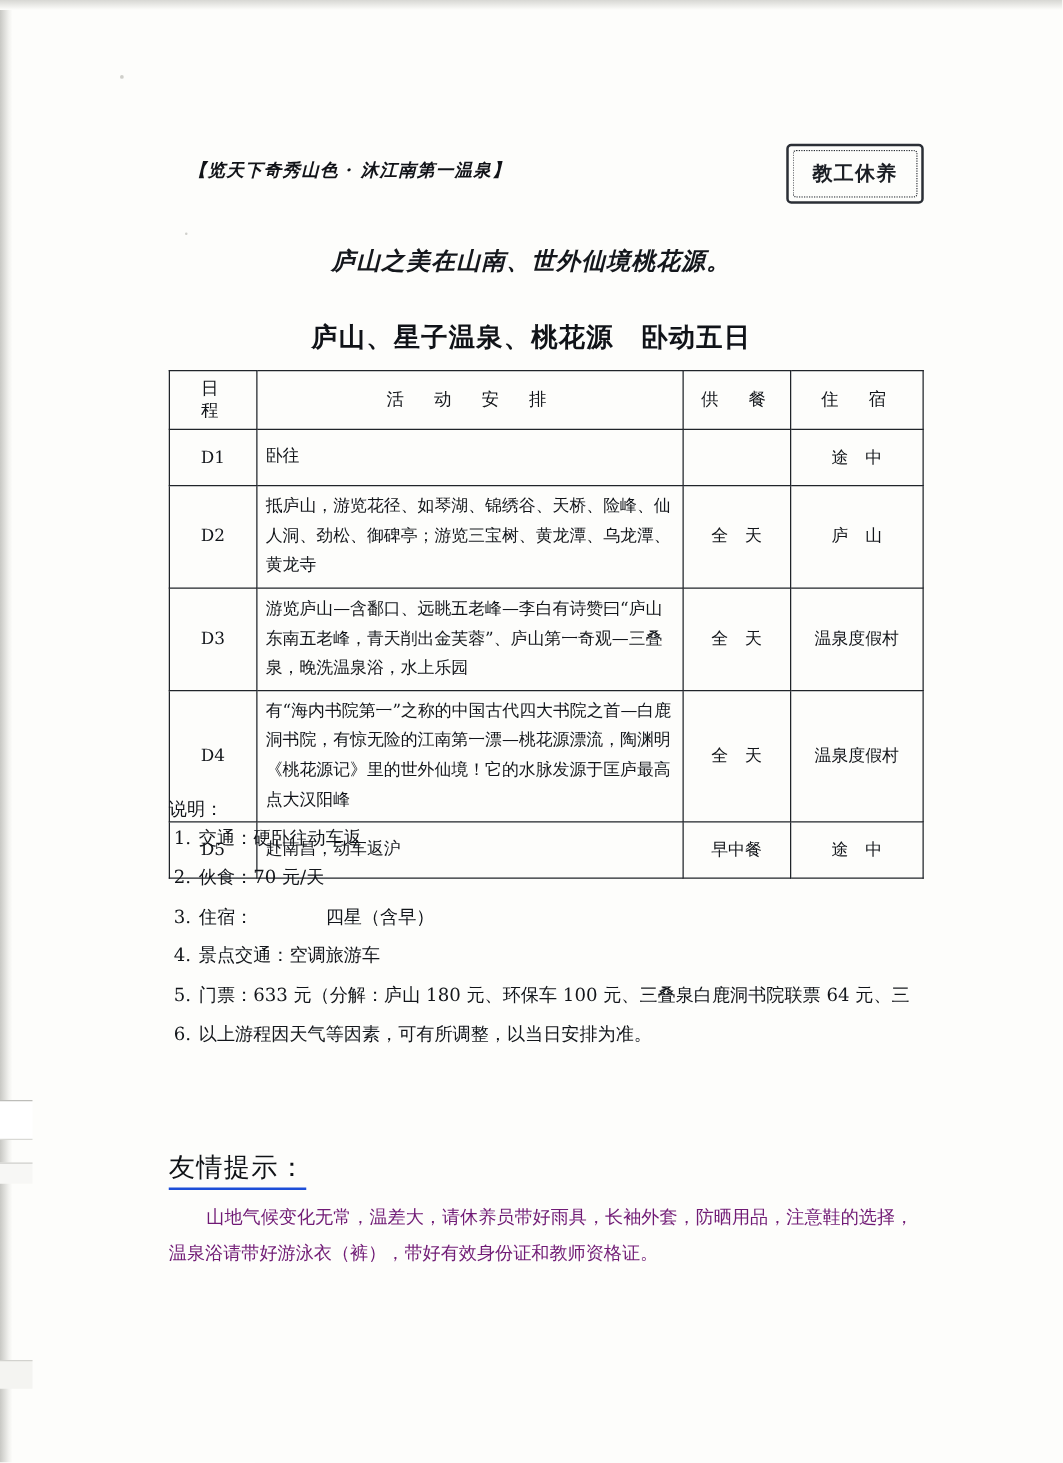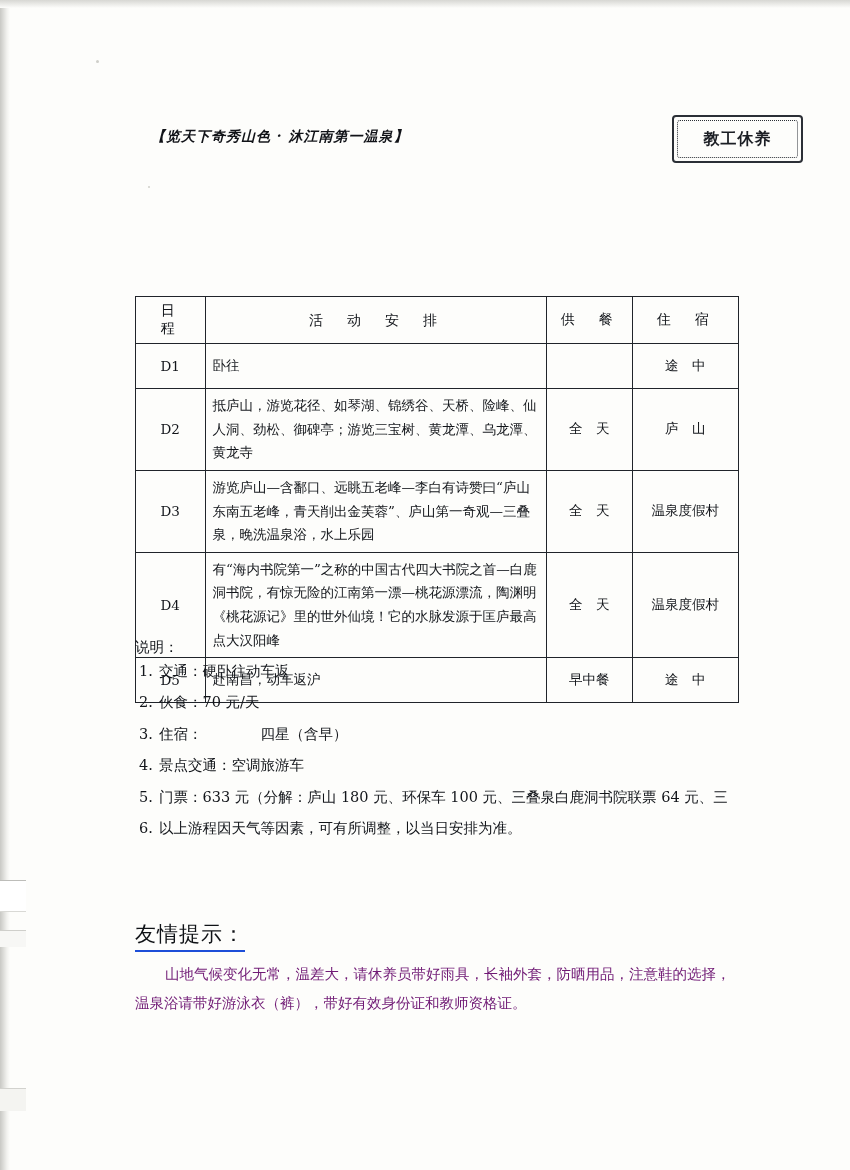--- a/index.html
+++ b/index.html
@@ -59,29 +59,28 @@
     font-size: 14px;
     letter-spacing: 1px;
     color: #111318;
     font-style: italic;
     margin-left: 16px;
   }
   .stamp {
     position: absolute;
     left: 629px;
     top: 115px;
-    width: 131px;
+    width: 110px;
     height: 48px;
     border: 2px solid #2b2f36;
     border-radius: 4px;
     box-sizing: border-box;
     display: flex;
     align-items: center;
     justify-content: center;
-    margin-left: 43px;
   }
   .stamp::before {
     content: "";
     position: absolute;
     inset: 3px;
     border: 1px dotted #2b2f36;
     border-radius: 3px;
   }
   .stamp-text {
     font-family: "DejaVu Serif", "Liberation Serif", serif;
@@ -221,21 +220,23 @@
 <div class="speck" style="left:148px; top:186px; width:2px; height:2px;"></div>
 
 <div class="content">
 
   <div class="title-line">【览天下奇秀山色 · 沐江南第一温泉】</div>
 
   <div class="stamp">
     <span class="stamp-text">教工休养</span>
   </div>
 
-
+  <div class="subtitle">庐山之美在山南、世外仙境桃花源。</div>
+
+  <div class="route-title">庐山、星子温泉、桃花源　卧动五日</div>
 
   <table class="itinerary">
     <thead>
       <tr>
         <th class="c-day">日　程</th>
         <th class="c-plan">活　动　安　排</th>
         <th class="c-meal">供　餐</th>
         <th class="c-hotel">住　宿</th>
       </tr>
     </thead>

